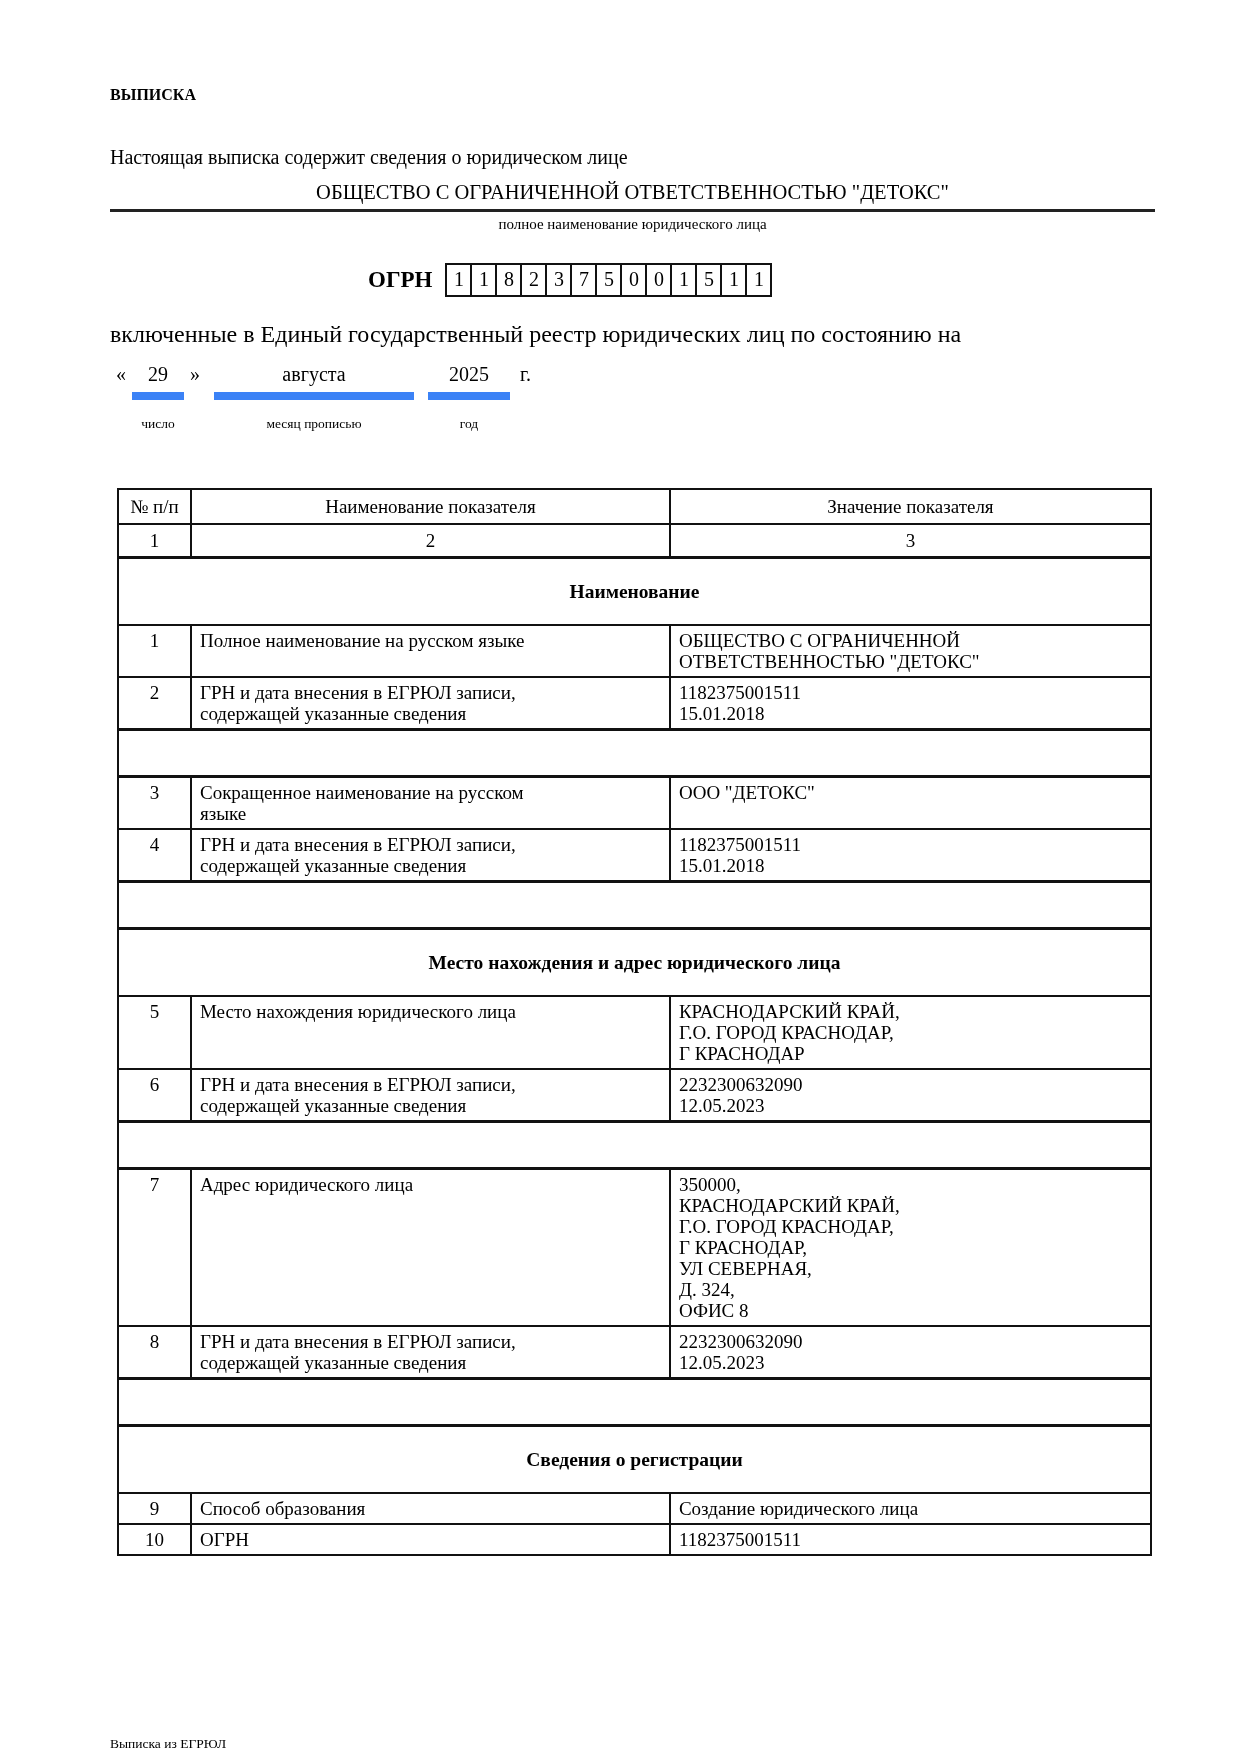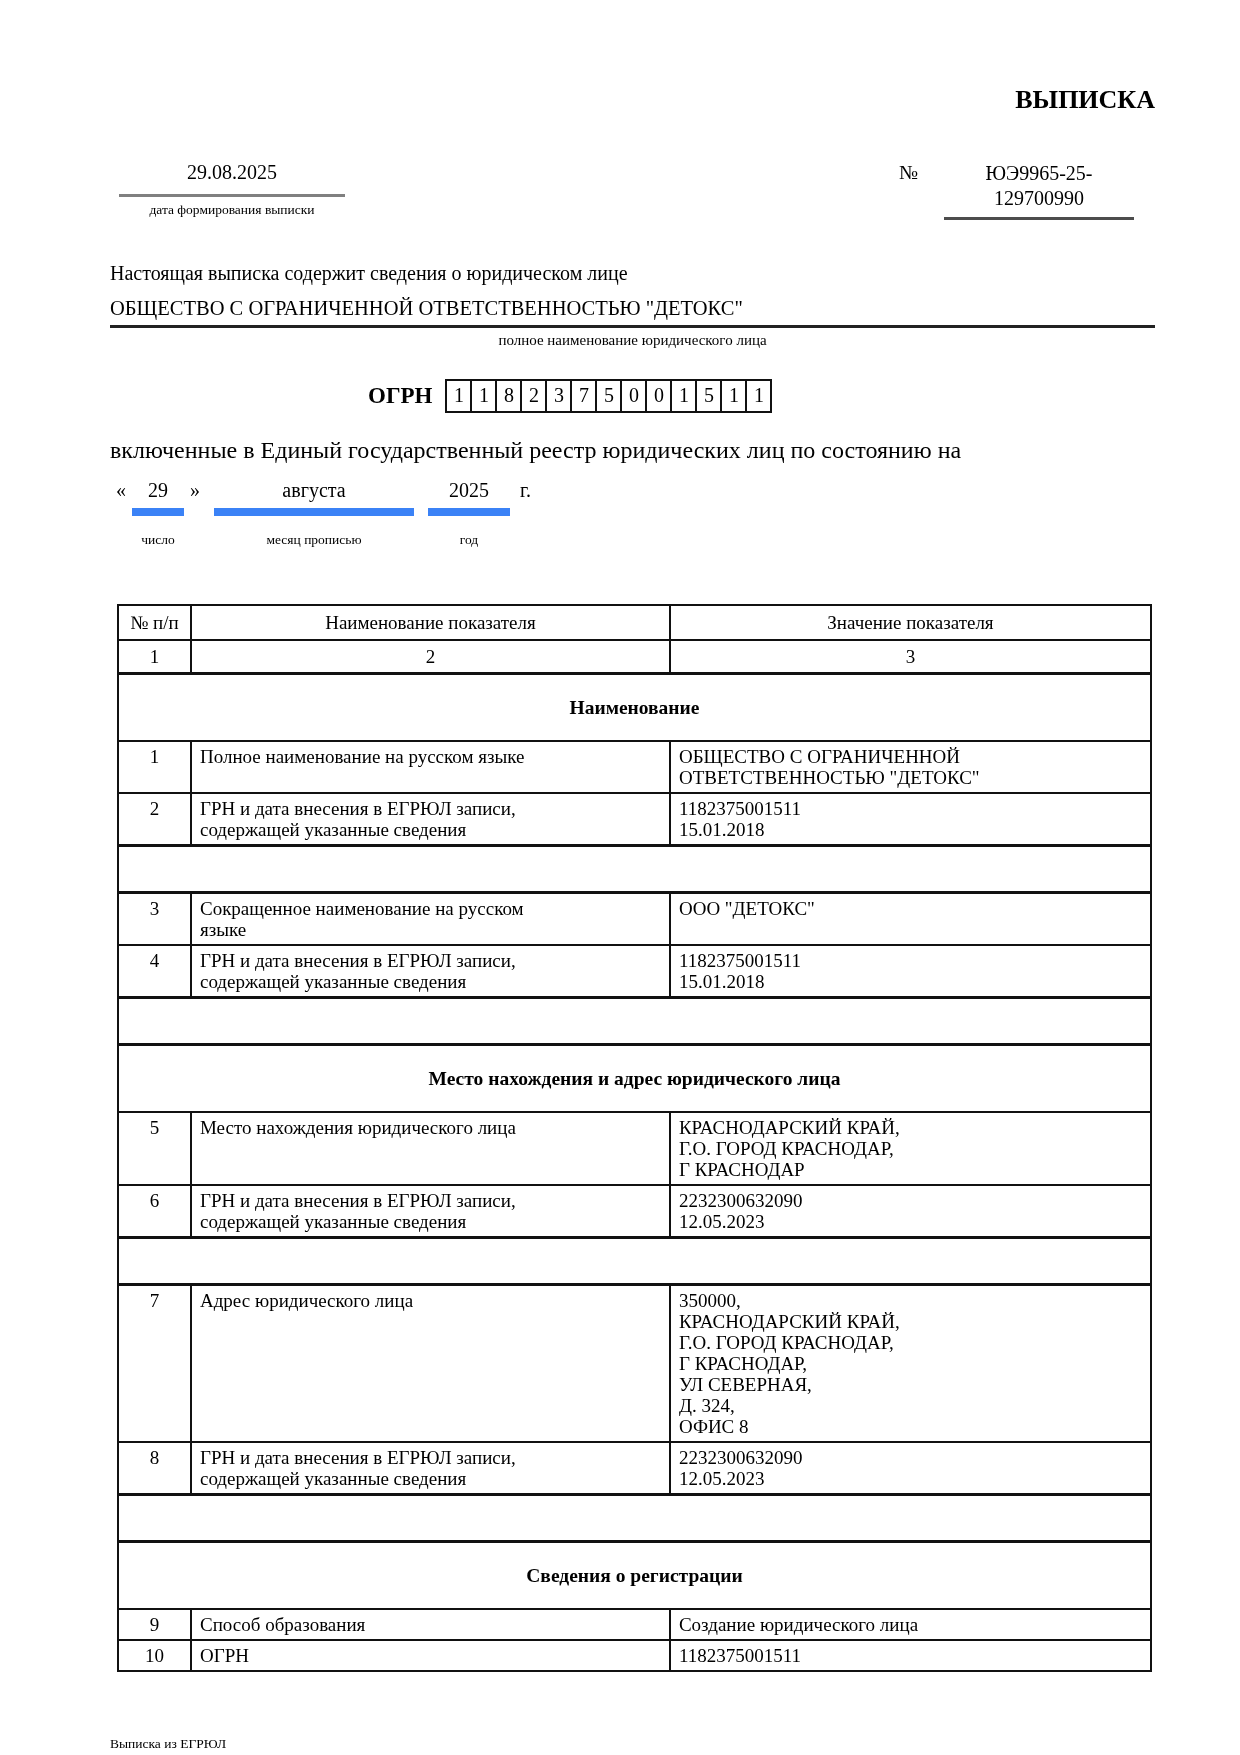--- a/index.html
+++ b/index.html
@@ -8,23 +8,23 @@
     width:1240px;height:1755px;
     background:#ffffff;
     font-family:"Liberation Serif","DejaVu Serif",serif;
     color:#000;
     overflow:hidden;
   }
   .content{margin-left:110px;width:1045px;}
 
   .doc-title{
     padding-top:86px;
-    text-align:right;
+    text-align:left;
     font-weight:bold;
-    font-size:26px;
+    font-size:16px;
     line-height:1.1;
   }
   .doc-subtitle{
     margin-top:12px;
     text-align:center;
     font-weight:bold;
     font-size:21px;
     line-height:1.1;
   }
 
@@ -39,21 +39,21 @@
   .date-caption{display:block;margin-top:5px;font-size:13.5px;}
   .num-block{margin-left:auto;margin-right:21px;display:flex;align-items:flex-start;}
   .num-sign{margin-right:26px;}
   .num-value{
     width:190px;text-align:center;line-height:1.25;
     padding-bottom:6px;border-bottom:3px solid #4d4d4d;
   }
 
   .intro-statement{margin-top:42px;font-size:20px;}
   .company-block{margin-top:12px;border-bottom:3px solid #222;}
-  .company-name{text-align:left;font-size:20.5px;padding-bottom:5px;}
+  .company-name{text-align:center;font-size:20.5px;padding-bottom:5px;}
   .company-caption{margin-top:4px;text-align:center;font-size:15px;}
 
   .ogrn-row{margin-top:30px;display:flex;align-items:center;}
   .ogrn-label{margin-left:258px;font-weight:bold;font-size:23px;}
   .ogrn-boxes{display:flex;margin-left:13px;}
   .ogrn-cell{
     width:23px;height:30px;
     border:2px solid #111;
     margin-left:-2px;
     display:flex;align-items:center;justify-content:center;
@@ -115,33 +115,20 @@
   .footer .f-right{text-align:right;}
 </style>
 </head>
 <body>
 
 <div class="page">
   <div class="content">
 
     <div class="doc-title">ВЫПИСКА</div>
 
-    <div class="daterow">
-      <div class="date-block">
-        <span class="date-value">29.08.2025</span>
-        <span class="date-caption">дата формирования выписки</span>
-      </div>
-      <div class="num-block">
-        <span class="num-sign">№</span>
-        <div class="num-value">
-          <div>ЮЭ9965-25-</div>
-          <div>129700990</div>
-        </div>
-      </div>
-    </div>
 
     <div class="intro-statement">Настоящая выписка содержит сведения о юридическом лице</div>
 
     <div class="company-block">
       <div class="company-name">ОБЩЕСТВО С ОГРАНИЧЕННОЙ ОТВЕТСТВЕННОСТЬЮ "ДЕТОКС"</div>
     </div>
     <div class="company-caption">полное наименование юридического лица</div>
 
     <div class="ogrn-row">
       <span class="ogrn-label">ОГРН</span>

